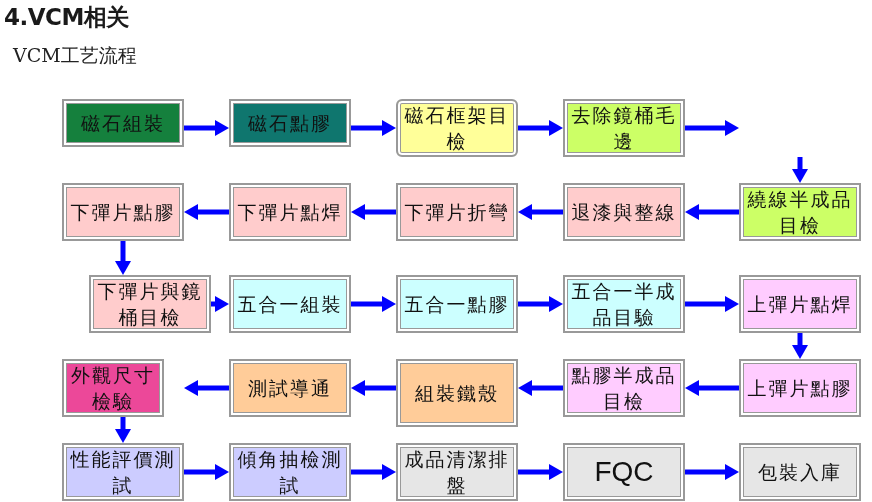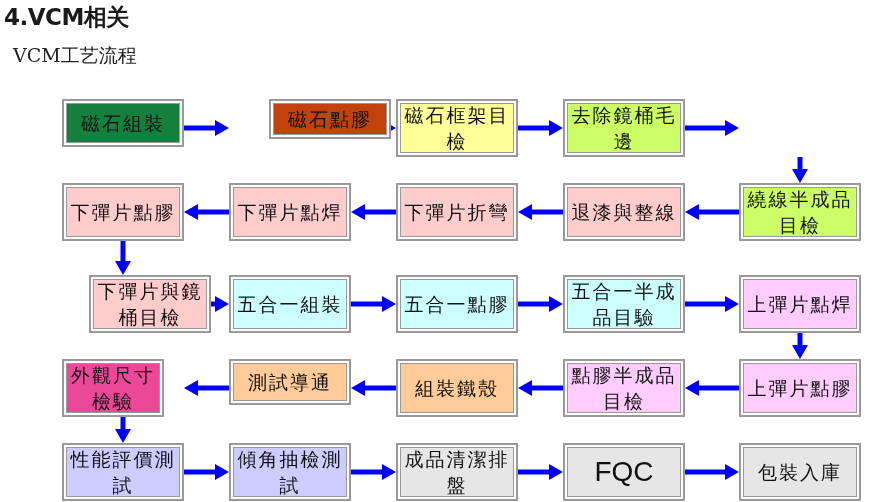--- a/index.html
+++ b/index.html
@@ -115,24 +115,24 @@
         <polygon points="563,472 549,464 549,480" fill="#0000ff"></polygon>
       </g>
       <g>
         <line x1="685" y1="472" x2="725" y2="472" stroke="#0000ff" stroke-width="5"></line>
         <polygon points="739,472 725,464 725,480" fill="#0000ff"></polygon>
       </g>
     </svg>
     <div class="box" style="left: 62px; top: 99px; width: 122px; height: 48px; background: #15803d;">
       <span>磁石組裝</span>
     </div>
-    <div class="box" style="left: 229px; top: 99px; width: 122px; height: 40px; background: #c2410c; margin-left: 40px;">
+    <div class="box" style="left: 229px; top: 99px; width: 122px; height: 48px; background: #0f766e;">
       <span>磁石點膠</span>
     </div>
-    <div class="box" style="left: 396px; top: 99px; width: 122px; height: 58px; background: rgb(255, 255, 153);">
+    <div class="box" style="left: 396px; top: 99px; width: 122px; height: 58px; background: rgb(255, 255, 153); border-radius: 6px;">
       <span>磁石框架目檢</span>
     </div>
     <div class="box" style="left: 563px; top: 99px; width: 122px; height: 58px; background: rgb(204, 255, 102);">
       <span>去除鏡桶毛邊</span>
     </div>
     <div class="box" style="left: 739px; top: 183px; width: 122px; height: 58px; background: rgb(204, 255, 102);">
       <span>繞線半成品目檢</span>
     </div>
     <div class="box" style="left: 563px; top: 183px; width: 122px; height: 58px; background: rgb(255, 204, 204);">
       <span>退漆與整線</span>
@@ -160,24 +160,24 @@
     </div>
     <div class="box" style="left: 739px; top: 275px; width: 122px; height: 58px; background: rgb(255, 204, 255);">
       <span>上彈片點焊</span>
     </div>
     <div class="box" style="left: 739px; top: 359px; width: 122px; height: 58px; background: rgb(255, 204, 255);">
       <span>上彈片點膠</span>
     </div>
     <div class="box" style="left: 563px; top: 359px; width: 122px; height: 58px; background: rgb(255, 204, 255);">
       <span>點膠半成品目檢</span>
     </div>
-    <div class="box" style="left: 396px; top: 359px; width: 122px; height: 58px; background: rgb(255, 204, 153);">
+    <div class="box" style="left: 396px; top: 359px; width: 122px; height: 68px; background: rgb(255, 204, 153);">
       <span>組裝鐵殼</span>
     </div>
-    <div class="box" style="left: 229px; top: 359px; width: 122px; height: 46px; background: rgb(255, 204, 153);">
+    <div class="box" style="left: 229px; top: 359px; width: 122px; height: 58px; background: rgb(255, 204, 153);">
       <span>測試導通</span>
     </div>
     <div class="box" style="left: 62px; top: 359px; width: 102px; height: 58px; background: #ec4899;">
       <span>外觀尺寸檢驗</span>
     </div>
     <div class="box" style="left: 62px; top: 443px; width: 122px; height: 58px; background: rgb(204, 204, 255);">
       <span>性能評價測試</span>
     </div>
     <div class="box" style="left: 229px; top: 443px; width: 122px; height: 58px; background: rgb(204, 204, 255);">
       <span>傾角抽檢測試</span>

